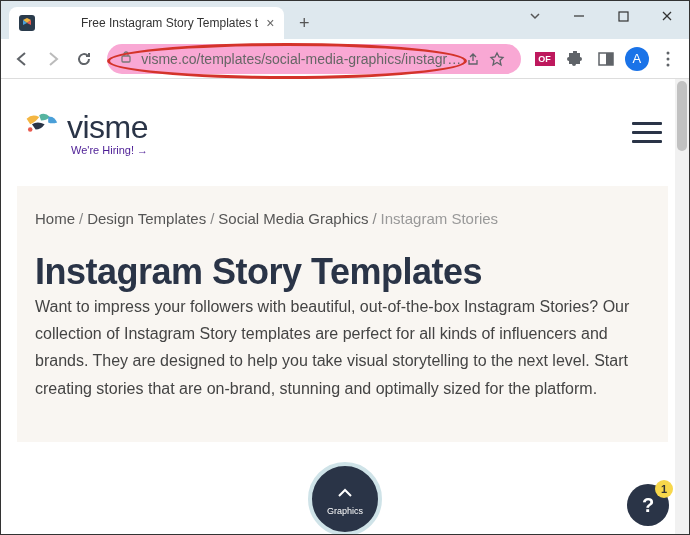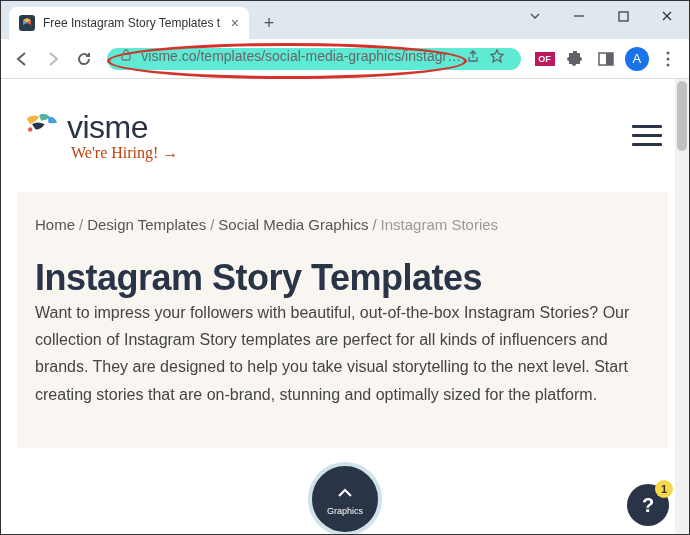--- a/index.html
+++ b/index.html
@@ -43,20 +43,21 @@
       color: #fff;
       font-size: 10px;
     }
     .tab-title {
       font-size: 12px;
       color: #333;
       flex: 1;
       white-space: nowrap;
       overflow: hidden;
       text-overflow: ellipsis;
+      margin-left: 38px;
     }
     .tab-close {
       font-size: 14px;
       color: #666;
       cursor: pointer;
     }
     .new-tab {
       width: 28px;
       height: 28px;
       display: flex;
@@ -99,25 +100,25 @@
       height: 30px;
       display: flex;
       align-items: center;
       justify-content: center;
       color: #5f6368;
       cursor: pointer;
     }
     .nav-btn.disabled { color: #bbb; }
     .addressbar {
       flex: 1;
-      background: #5eead4;
+      background: #f9a8d4;
       border-radius: 16px;
-      height: 22px;
-      display: flex;
-      align-items: flex-start;
+      height: 30px;
+      display: flex;
+      align-items: center;
       padding: 0 12px;
       margin: 0 6px;
       position: relative;
     }
     .site-info {
       color: #777;
       margin-right: 8px;
     }
     .url {
       font-size: 14px;
@@ -222,23 +223,23 @@
       gap: 8px;
     }
     .logo-icon svg { width: 36px; height: 30px; }
     .logo-text {
       font-size: 32px;
       font-weight: 500;
       color: #2a3447;
       letter-spacing: -0.5px;
     }
     .hiring {
-      font-family: Liberation Serif, serif;
-      font-size: 16px;
-      color: #c2410c;
+      font-family: Liberation Sans, sans-serif;
+      font-size: 11px;
+      color: #4c1d95;
       margin-left: 48px;
       margin-top: -2px;
     }
     .hamburger {
       width: 30px;
       cursor: pointer;
     }
     .hamburger div {
       width: 100%;
       height: 3px;

